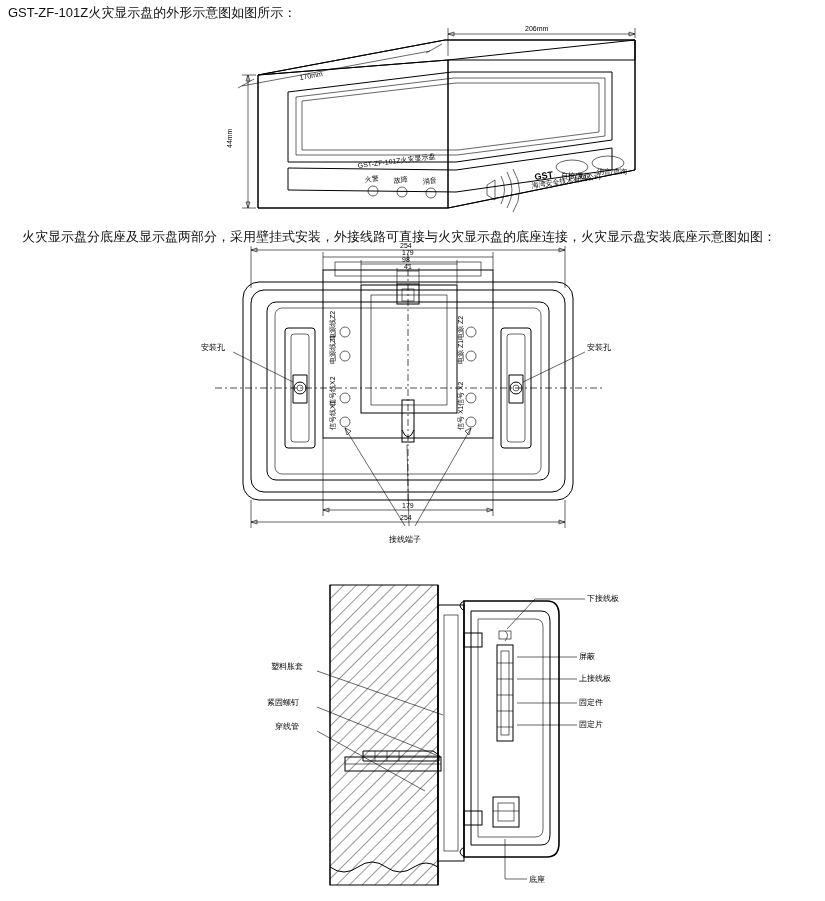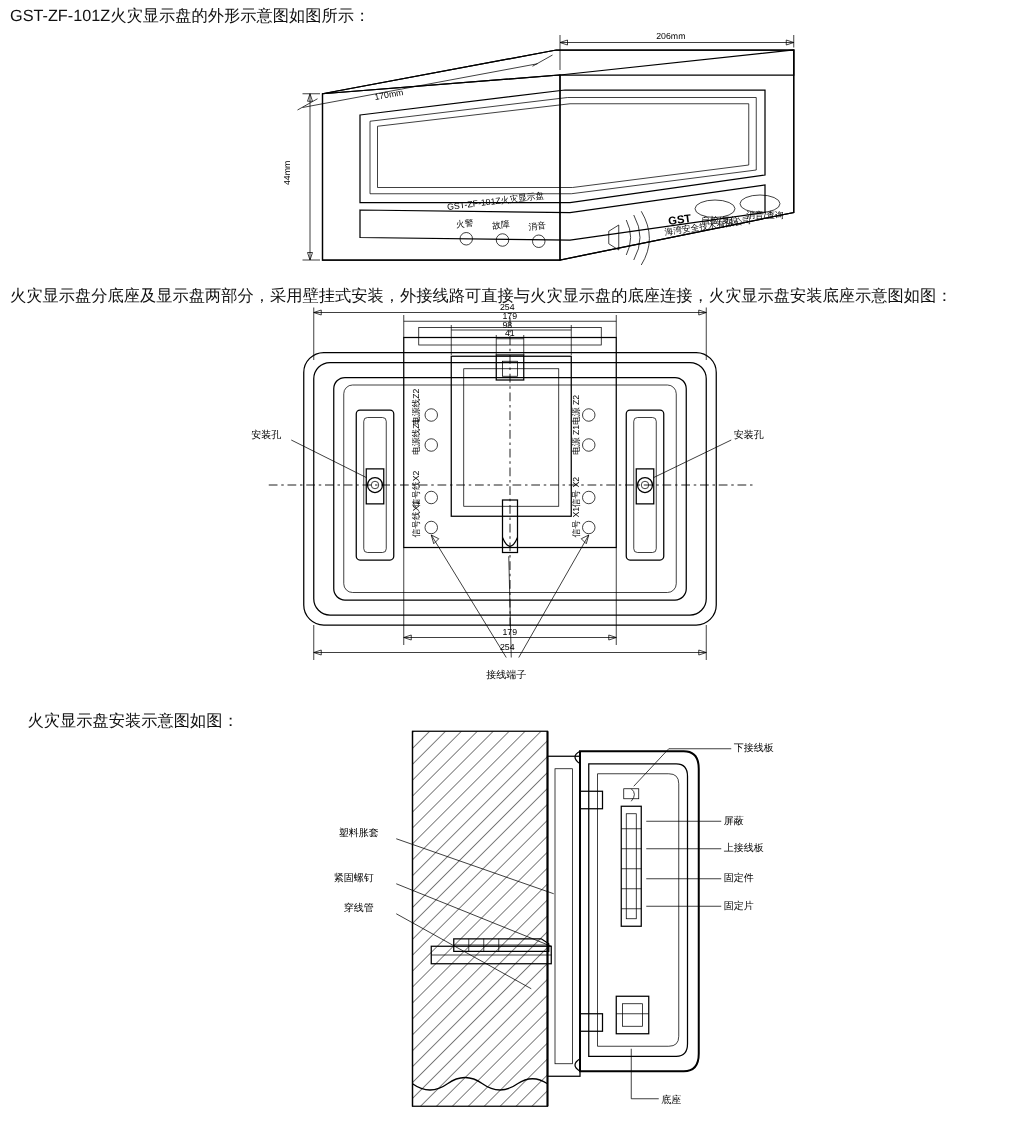--- a/index.html
+++ b/index.html
@@ -21,21 +21,21 @@
     height: 901px;
   }
   .caption {
     position: absolute;
     font-size: 13px;
     line-height: 18px;
     color: #111111;
     white-space: nowrap;
   }
   #caption-1 { left: 8px; top: 4px; }
-  #caption-2 { left: 8px; top: 228px; }
+  #caption-2 { left: 22px; top: 228px; }
   #caption-3 { left: 22px; top: 568px; }
 
   .fig {
     position: absolute;
   }
   #fig-1 { left: 180px; top: 20px; }
   #fig-2 { left: 175px; top: 240px; }
   #fig-3 { left: 175px; top: 575px; }
 
   svg { display: block; }
@@ -215,21 +215,20 @@
 
       <line class="ln-thin" x1="170" y1="188" x2="230" y2="286"></line>
       <line class="ln-thin" x1="232" y1="205" x2="234" y2="286"></line>
       <line class="ln-thin" x1="296" y1="188" x2="240" y2="286"></line>
       <path class="ln-thin" d="M170,188 l2,7 4,-4 z" fill="#000"></path>
       <path class="ln-thin" d="M296,188 l-6,3 4,4 z" fill="#000"></path>
       <text class="lbl8" x="214" y="302">接线端子</text>
     </svg>
   </div>
 
-  <div class="caption" id="caption-3">火灾显示盘安装示意图如图：</div>
 
   <div class="fig" id="fig-3">
     <svg width="470" height="320" viewBox="0 0 470 320">
       <defs>
         <pattern id="hatch" width="9" height="9" patternUnits="userSpaceOnUse" patternTransform="rotate(45)">
           <line x1="0" y1="0" x2="0" y2="9" stroke="#000" stroke-width="0.8"></line>
         </pattern>
       </defs>
 
       <rect x="155" y="10" width="108" height="300" fill="url(#hatch)" stroke="#000" stroke-width="1"></rect>

